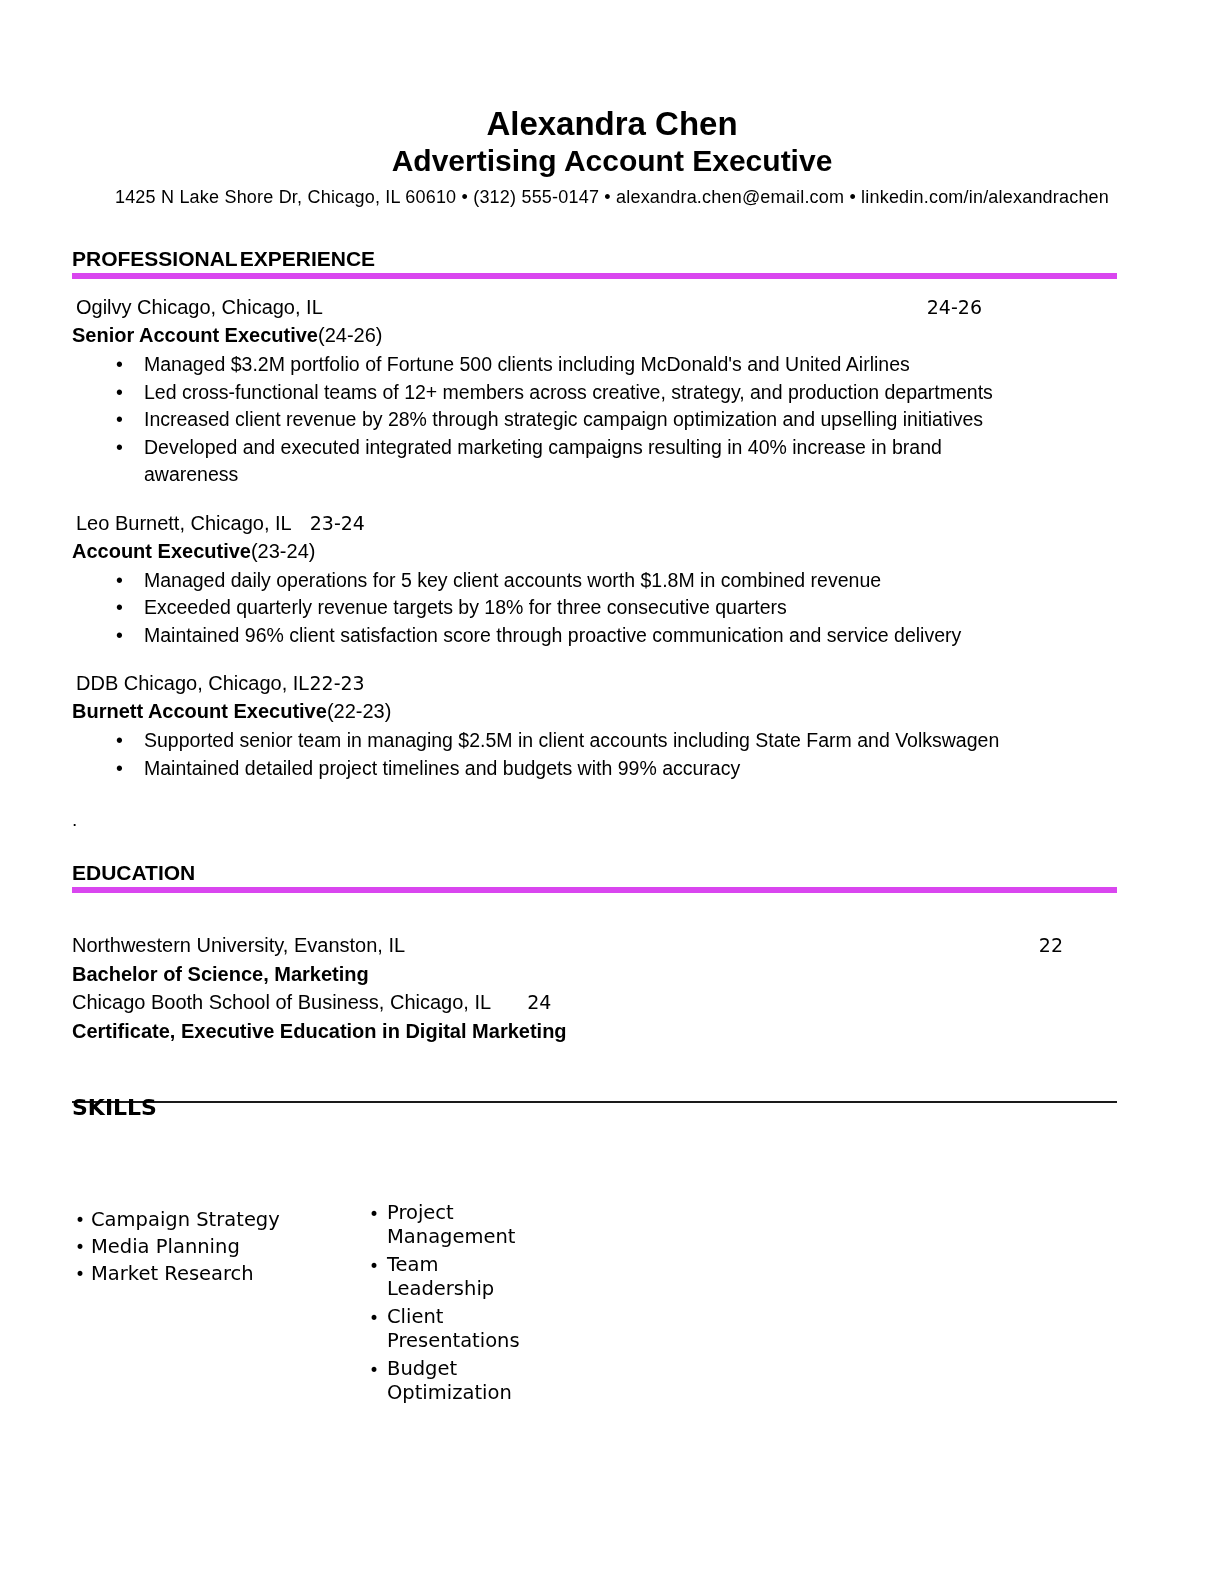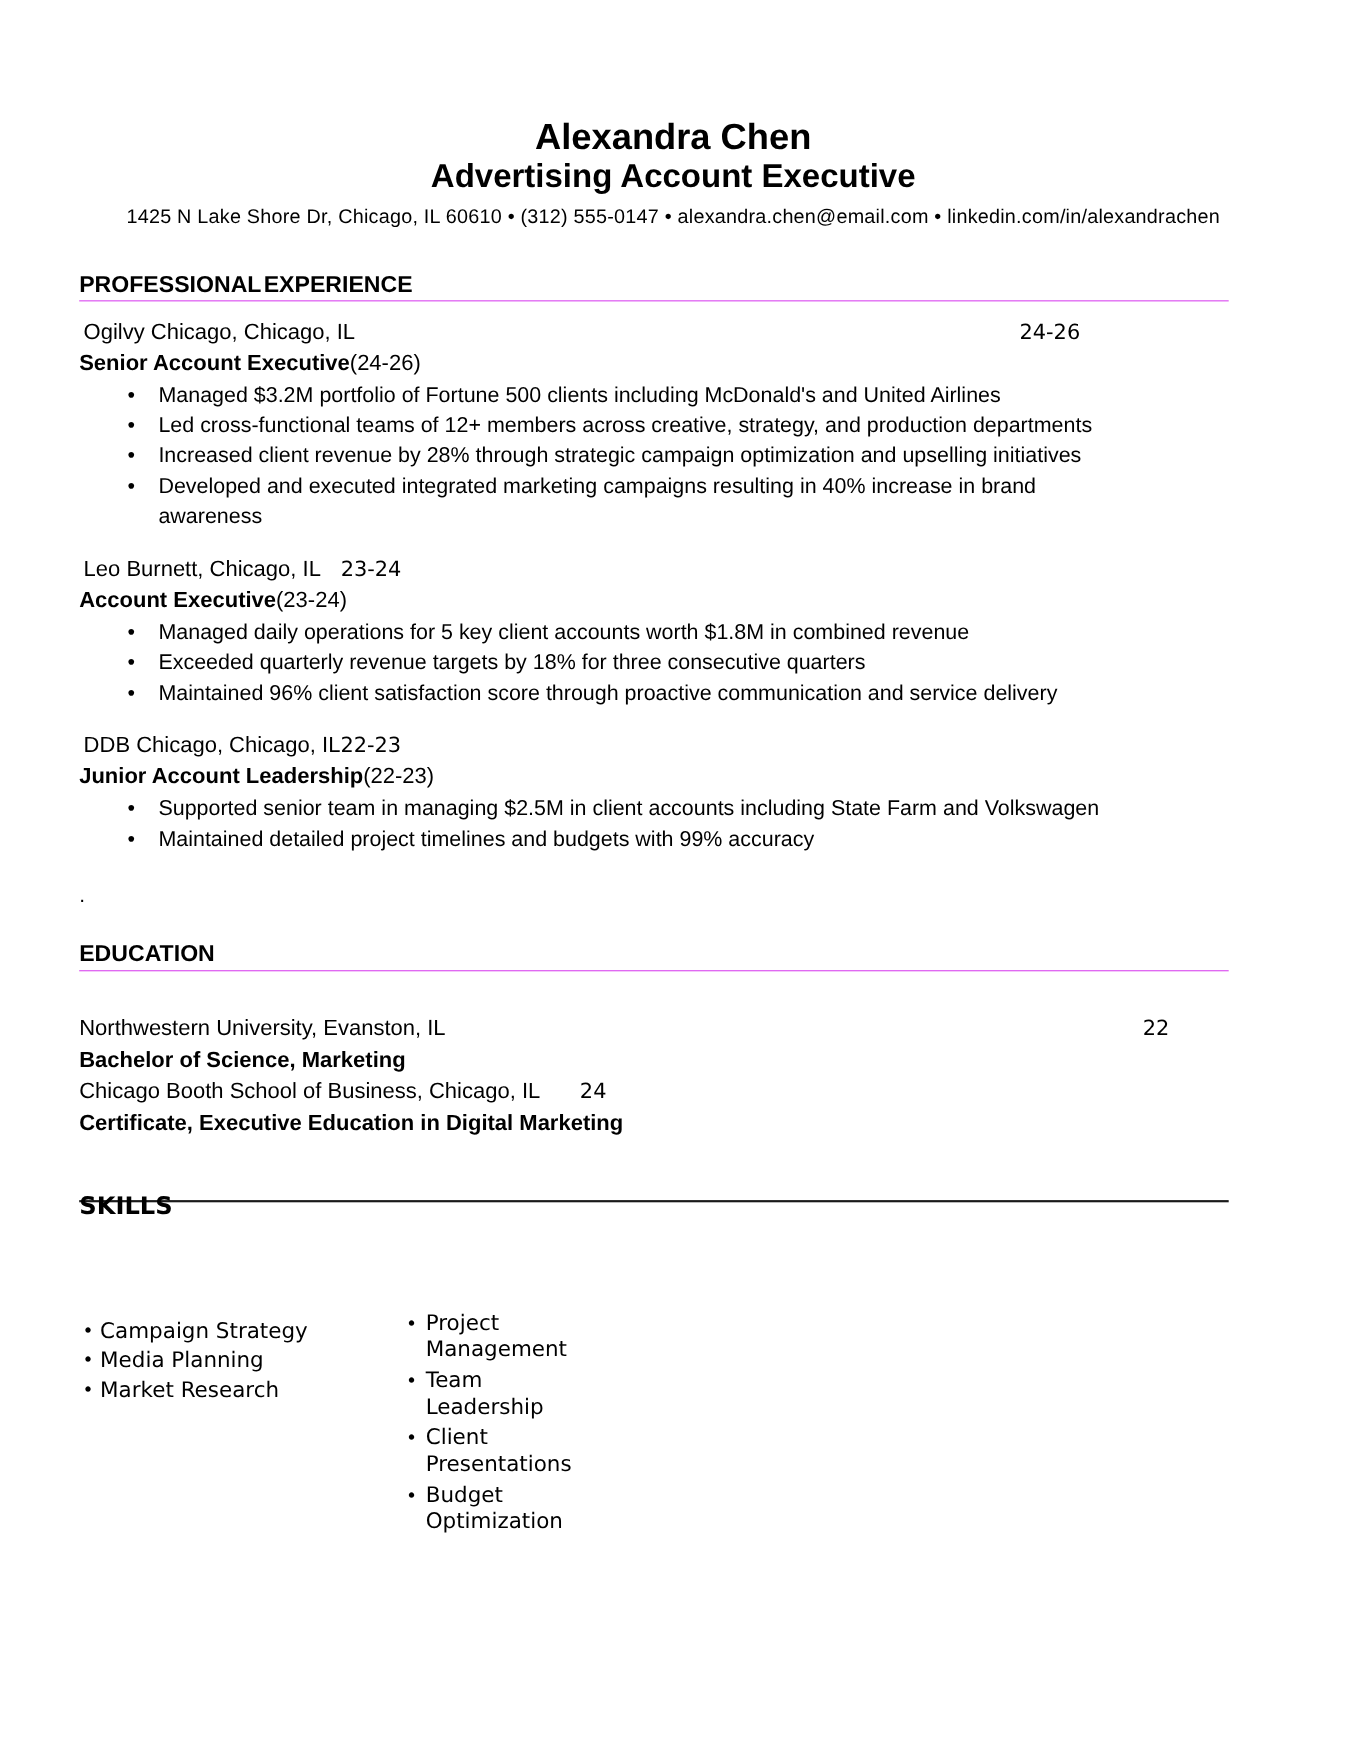--- a/index.html
+++ b/index.html
@@ -19,21 +19,21 @@
   .hdr-name  { font-size: 33px; font-weight: bold; line-height: 37px; }
   .hdr-title { font-size: 30px; font-weight: bold; line-height: 37px; }
   .hdr-contact { font-size: 18px; line-height: 22px; margin-top: 7px; letter-spacing: 0.2px; }
 
   
   .content { margin-left: 72px; width: 1045px; }
 
   
   .sec-head {
     font-size: 21px; font-weight: bold; line-height: 25px;
-    border-bottom: 1px solid #d946ef; padding-bottom: 2px;
+    border-bottom: 6px solid #d946ef; padding-bottom: 2px;
   }
   .sec-head .w2 { margin-left: 2px; }
   .sec-head-exp { margin-top: 38px; }
   .sec-head-edu { margin-top: 28px; }
 
   
   .skills-head { position: relative; margin-top: 50px; height: 30px; }
   .skills-head .rule {
     position: absolute; top: 6px; left: 0; right: 0;
     border-top: 2px solid #1a1a1a;
@@ -123,21 +123,21 @@
         <li>Managed daily operations for 5 key client accounts worth $1.8M in combined revenue</li>
         <li>Exceeded quarterly revenue targets by 18% for three consecutive quarters</li>
         <li>Maintained 96% client satisfaction score through proactive communication and service delivery</li>
       </ul>
     </div>
 
     <div class="job">
       <div class="job-row">
         <span class="job-company"><span>DDB Chicago, Chicago, IL</span><span class="date wide">22-23</span></span>
       </div>
-      <div class="job-titleline"><b>Junior Account Leadership</b><span>(22-23)</span></div>
+      <div class="job-titleline"><b>Burnett Account Executive</b><span>(22-23)</span></div>
       <ul class="bullets">
         <li>Supported senior team in managing $2.5M in client accounts including State Farm and Volkswagen</li>
         <li>Maintained detailed project timelines and budgets with 99% accuracy</li>
       </ul>
     </div>
 
     <div class="stray-period">.</div>
 
     <div class="sec-head sec-head-edu">EDUCATION</div>
 

